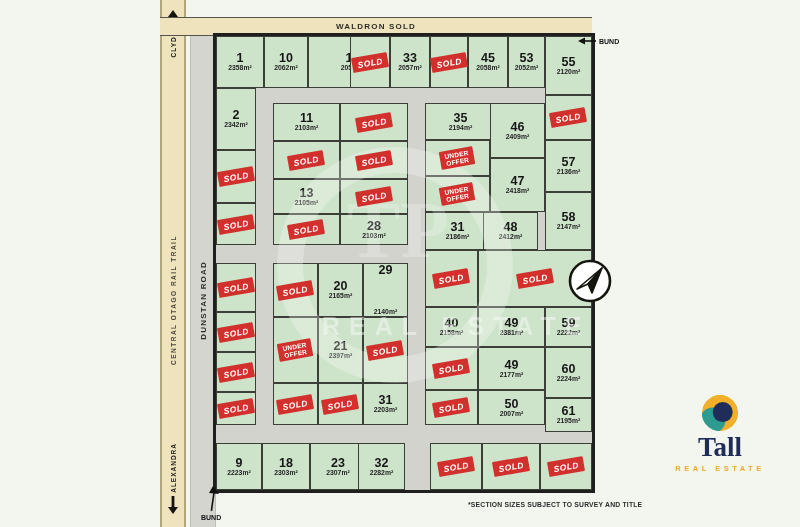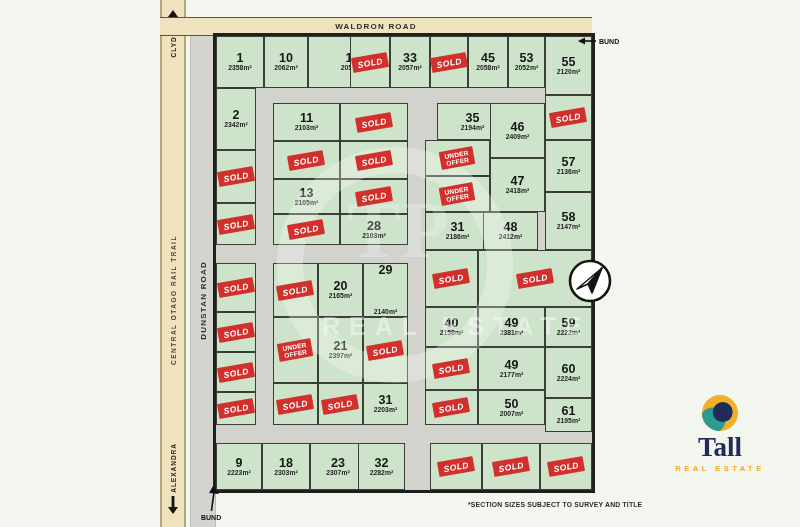--- a/index.html
+++ b/index.html
@@ -60,21 +60,21 @@
   <div class="trail-label vtext">CENTRAL OTAGO RAIL TRAIL</div>
   <div class="dir" style="top:443px;">
     <span class="vtext">ALEXANDRA</span>
     <svg width="10" height="18" viewBox="0 0 10 18">
         <polygon points="5,18 10,11 0,11" fill="#15140f"></polygon>
         <rect x="3.6" y="0" width="2.8" height="12" fill="#15140f"></rect>
       </svg>
   </div>
 
   <div class="waldron">
-    <span class="road-label">WALDRON ROAD</span>
+    <span class="road-label">WALDRON SOLD</span>
   </div>
 
   <div class="dunstan"></div>
   <div class="dunstan-label">
     <span class="road-label vtext">DUNSTAN ROAD</span>
   </div>
 
   <div class="sub-bg"></div>
   <div id="lots">
       <div class="lot" style="left: 216px; top: 36px; width: 48px; height: 52px;">
@@ -184,21 +184,21 @@
       <div class="lot" style="left: 273px; top: 383px; width: 45px; height: 42px;">
         <div class="badge">SOLD</div>
       </div>
       <div class="lot" style="left: 318px; top: 383px; width: 45px; height: 42px;">
         <div class="badge">SOLD</div>
       </div>
       <div class="lot" style="left: 363px; top: 383px; width: 45px; height: 42px;">
         <div class="num">31</div>
         <div class="size">2203m²</div>
       </div>
-      <div class="lot" style="left: 437px; top: 103px; width: 71px; height: 37px;">
+      <div class="lot" style="left: 425px; top: 103px; width: 71px; height: 37px;">
         <div class="num">35</div>
         <div class="size">2194m²</div>
       </div>
       <div class="lot" style="left: 425px; top: 140px; width: 65px; height: 36px;">
         <div class="badge uo">UNDER<br>OFFER</div>
       </div>
       <div class="lot" style="left: 425px; top: 176px; width: 65px; height: 36px;">
         <div class="badge uo">UNDER<br>OFFER</div>
       </div>
       <div class="lot" style="left: 425px; top: 212px; width: 65px; height: 38px;">

